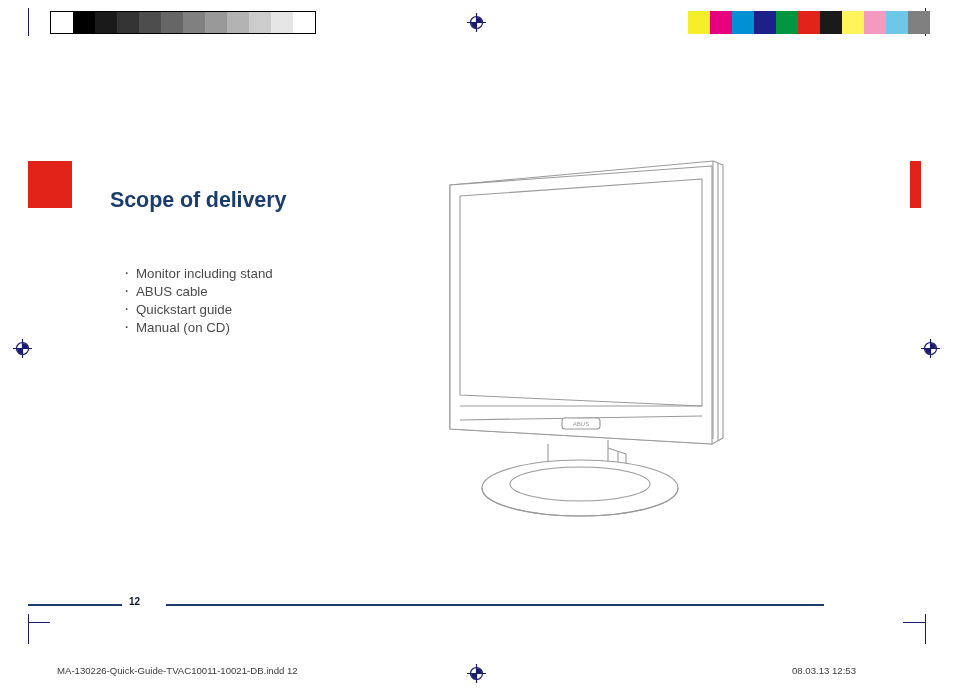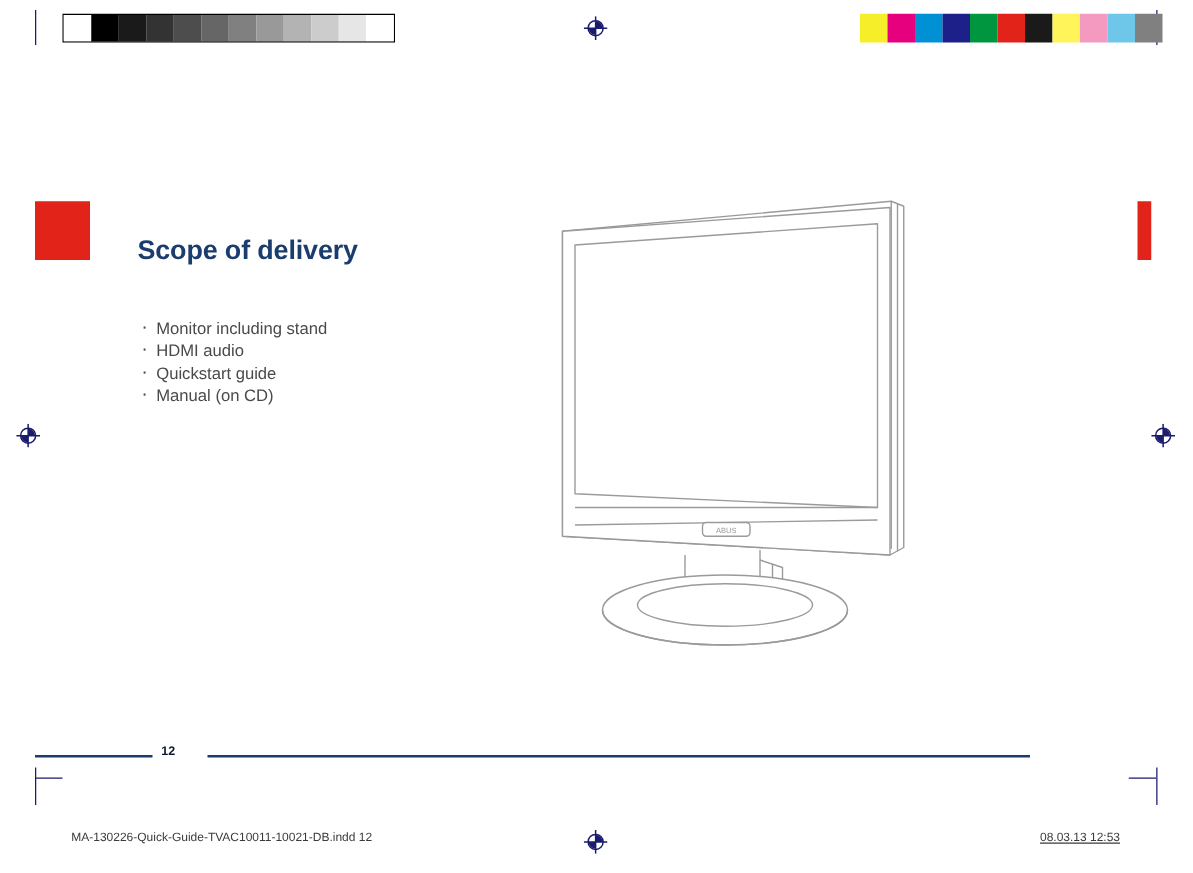--- a/index.html
+++ b/index.html
@@ -84,21 +84,21 @@
     white-space: nowrap;
     text-align: right;
   }
 
   .bullet-list {
     position: absolute;
     left: 112px;
     top: 253px;
     width: 300px;
     list-style: none;
-    margin: 1px;
+    margin: 12px;
     padding: 0;
     color: #4a4a4a;
     font-size: 13.3px;
     line-height: 18.1px;
   }
   .bullet-list li {
     white-space: nowrap;
     padding-left: 12px;
     position: relative;
   }
@@ -150,26 +150,25 @@
     position: absolute;
     left: 57px;
     top: 665px;
     font-size: 9.6px;
     color: #3b3b3b;
     white-space: nowrap;
     text-align: right;
   }
   .footer-date {
     position: absolute;
-    left: 832px;
+    left: 792px;
     top: 665px;
     font-size: 9.6px;
     color: #3b3b3b;
     white-space: nowrap;
-    text-decoration: underline;
   }
 </style>
 </head>
 <body>
 
 <div class="vrule" style="left:28px; top:8px; height:28px;"></div>
 <div class="vrule" style="left:925px; top:8px; height:28px;"></div>
 <div class="vrule" style="left:28px; top:614px; height:30px;"></div>
 <div class="vrule" style="left:925px; top:614px; height:30px;"></div>
 <div class="hrule" style="left:28px; top:622px; width:22px;"></div>
@@ -237,21 +236,21 @@
   </svg>
 </div>
 
 <div class="red-tab"></div>
 <div class="red-edge"></div>
 
 <h1 class="page-title">Scope of delivery</h1>
 
 <ul class="bullet-list" id="items">
     <li>Monitor including stand</li>
-    <li>HDMI audio</li>
+    <li>ABUS cable</li>
     <li>Quickstart guide</li>
     <li>Manual (on CD)</li>
   </ul>
 
 <div class="monitor-art">
   <svg width="300" height="380" viewBox="0 0 300 380">
     <g fill="none" stroke="#9a9a9a" stroke-width="1.1" stroke-linejoin="round">
 
       <path d="M10 37 L273 13 L283 17 L283 290 L272 296 L10 281 Z" fill="#ffffff"></path>
 

